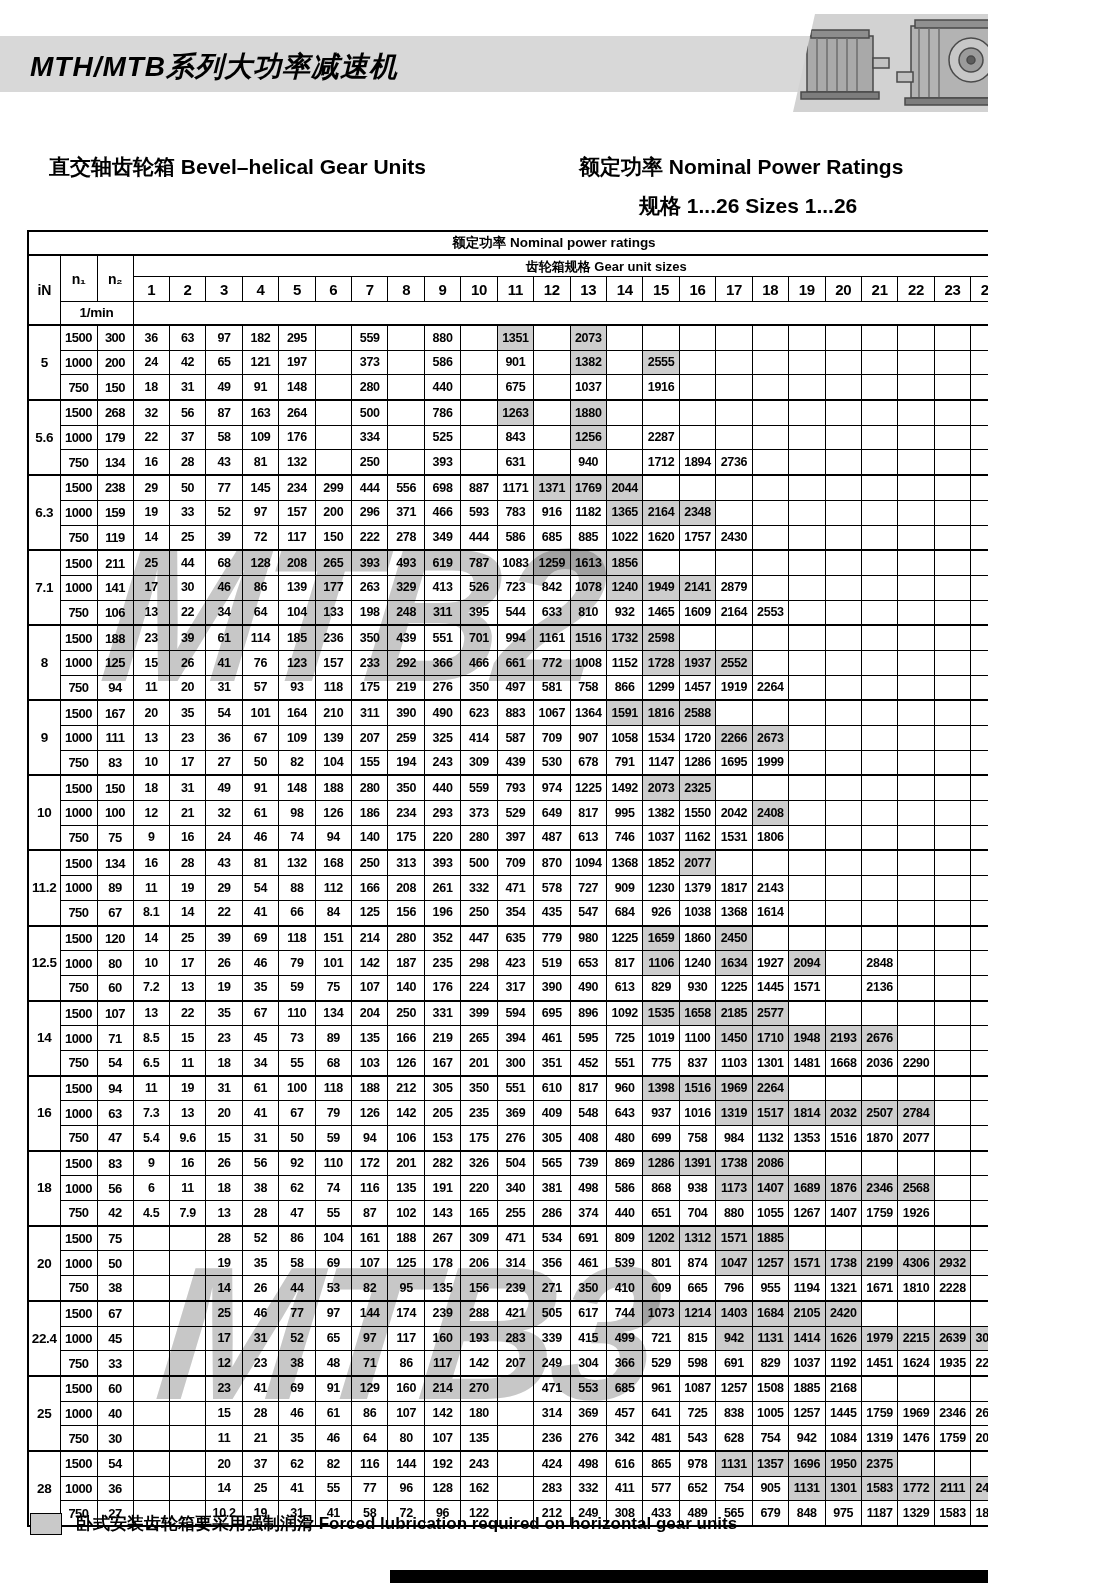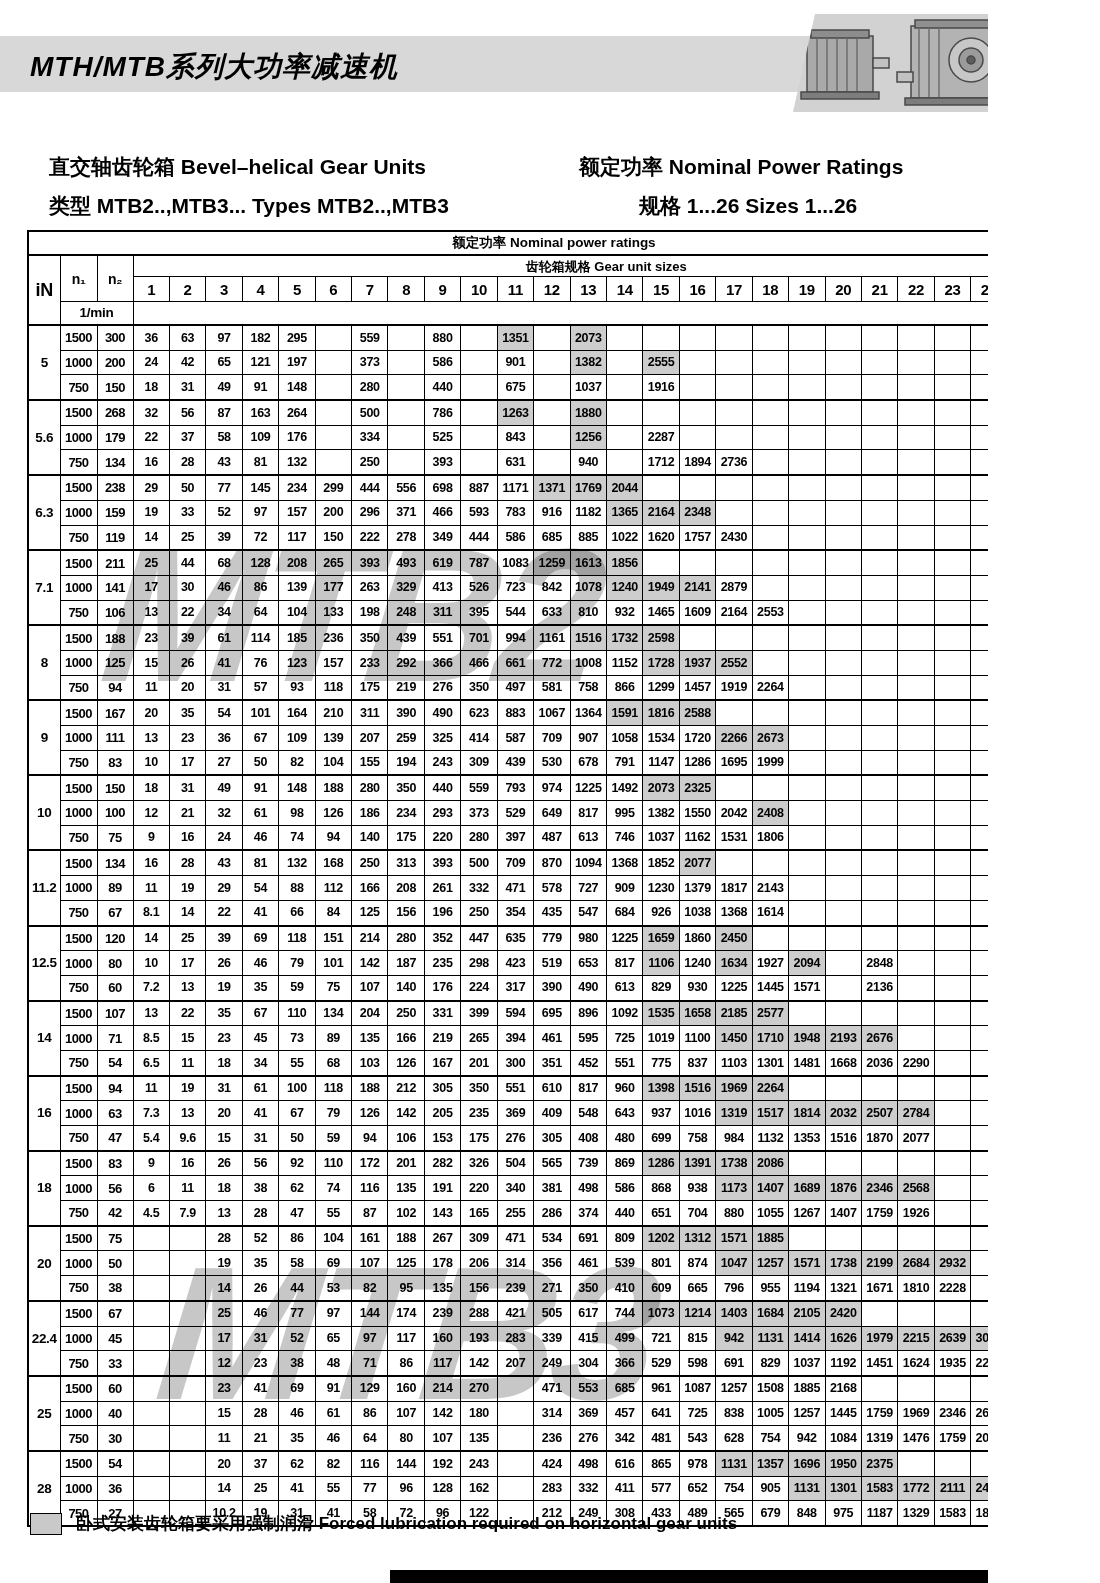--- a/index.html
+++ b/index.html
@@ -25,21 +25,21 @@
 
   
   #tablewrap{position:absolute;left:27px;top:230px;}
   table{border-collapse:collapse;table-layout:fixed;width:1054px;border:2.5px solid #000;}
   td{border:1px solid #000;text-align:center;vertical-align:middle;padding:0;
      font-size:12.5px;font-weight:bold;line-height:1;letter-spacing:-0.3px;overflow:hidden;}
   td.h1{height:22px;font-size:13.5px;border-bottom:2px solid #000;letter-spacing:0;}
   td.h2{height:20px;font-size:13px;letter-spacing:0;}
   td.hS{height:24px;font-size:15px;}
   td.hN{font-size:14px;}
-  td.hIN{font-size:18px;}
+  td.hIN{font-size:14px;}
   td.hU{height:22px;font-size:13.5px;border-bottom:2px solid #000;}
   td.hE{border-bottom:2px solid #000;}
   tr.data td{height:23.7px;}
   tr.gf td{border-top:2px solid #000;}
   td.cIN{font-size:13.5px;}
   td.cN1,td.cN2{font-size:13px;letter-spacing:-0.5px;}
   td.cN2{border-right:1.5px solid #000;}
   td.sh{background:#cdcdcd;}
 
   
@@ -90,21 +90,20 @@
         <line x1="136" y1="14" x2="136" y2="84" stroke="#6e6e6e"></line>
         <line x1="146" y1="14" x2="146" y2="84" stroke="#6e6e6e"></line>
         <rect x="104" y="58" width="16" height="10" fill="#c2c2c2"></rect>
         <rect x="112" y="84" width="96" height="7" fill="#7d7d7d"></rect>
       </g>
     </svg>
   </div>
 
   <div id="sect-l1" class="sect">直交轴齿轮箱   Bevel–helical Gear Units</div>
   <div id="sect-r1" class="sect">额定功率 Nominal Power Ratings</div>
-  <div id="sect-l2" class="sect">类型 MTB2..,MTB3... Types MTB2..,MTB3</div>
   <div id="sect-r2" class="sect">规格 1...26  Sizes 1...26</div>
 
   <div id="tablewrap">
     <table id="ratings">
       <colgroup>
         <col style="width:32px">
           <col style="width:37px">
           <col style="width:36px">
       </colgroup>
       <tbody id="ratings-body">
@@ -1289,21 +1288,21 @@
             <td class="pc">356</td>
             <td class="pc">461</td>
             <td class="pc">539</td>
             <td class="pc">801</td>
             <td class="pc">874</td>
             <td class="pc sh">1047</td>
             <td class="pc sh">1257</td>
             <td class="pc sh">1571</td>
             <td class="pc sh">1738</td>
             <td class="pc sh">2199</td>
-            <td class="pc sh">2684</td>
+            <td class="pc sh">4306</td>
             <td class="pc sh">2932</td>
             <td class="pc"></td>
             <td class="pc"></td>
             <td class="pc"></td>
           </tr>
           <tr class="data">
             <td class="cN1">750</td>
             <td class="cN2">38</td>
             <td class="pc"></td>
             <td class="pc"></td>

